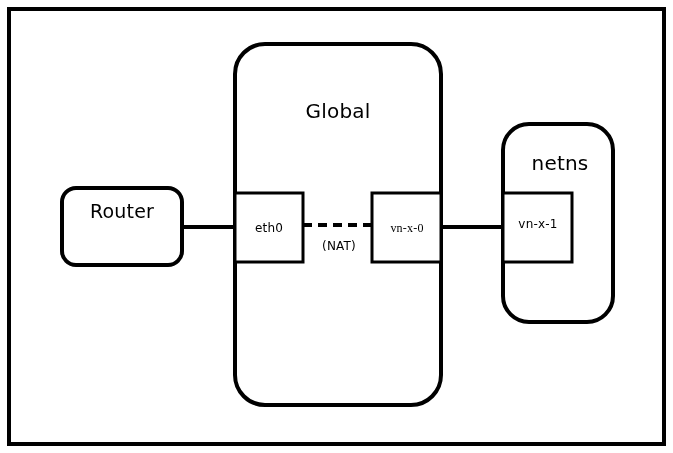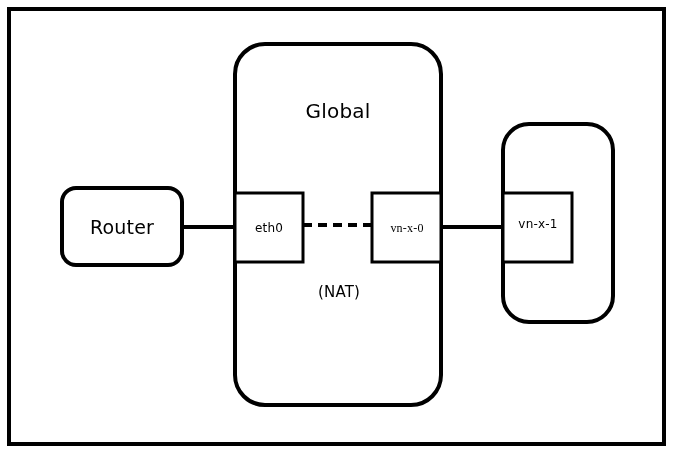--- a/index.html
+++ b/index.html
@@ -64,22 +64,21 @@
   .label-container-title {
     font-size: 20px;
   }
   .label-node {
     font-size: 19px;
   }
   .label-iface {
     font-size: 12px;
   }
   .label-note {
-    font-size: 15px;
-    margin-top: 46px;
+    font-size: 12px;
   }
 </style>
 </head>
 <body>
 
 <div id="canvas">
 
   <svg id="diagram-svg" viewBox="0 0 673 453">
 
     <rect class="frame-rect" x="9" y="9" width="655" height="435"></rect>
@@ -97,22 +96,23 @@
     <rect class="container-box" x="62" y="188" width="120" height="77" rx="14" ry="14"></rect>
 
     <rect class="iface-box" x="235" y="193" width="68" height="69"></rect>
     <rect class="iface-box" x="372" y="193" width="69" height="69"></rect>
     <rect class="iface-box" x="503" y="193" width="69" height="69"></rect>
 
   </svg>
 
   <div class="label label-center label-container-title" style="left:338px; top:111px;">Global</div>
 
+  <div class="label label-center label-container-title" style="left:560px; top:163px;">netns</div>
 
-  <div class="label label-center label-node" style="left:122px; top:227px;">Router</div>
+  <div class="label label-center label-node" style="left:122px; top:211px;">Router</div>
 
   <div class="label label-center label-iface" style="left:269px; top:228px;">eth0</div>
 
   <div class="label label-center label-iface" style="left:407px; top:228px;font-family:Liberation Serif, serif;">vn-x-0</div>
 
   <div class="label label-center label-iface" style="left:538px; top:224px;">vn-x-1</div>
 
   <div class="label label-center label-note" style="left:339px; top:246px;">(NAT)</div>
 
 </div>

